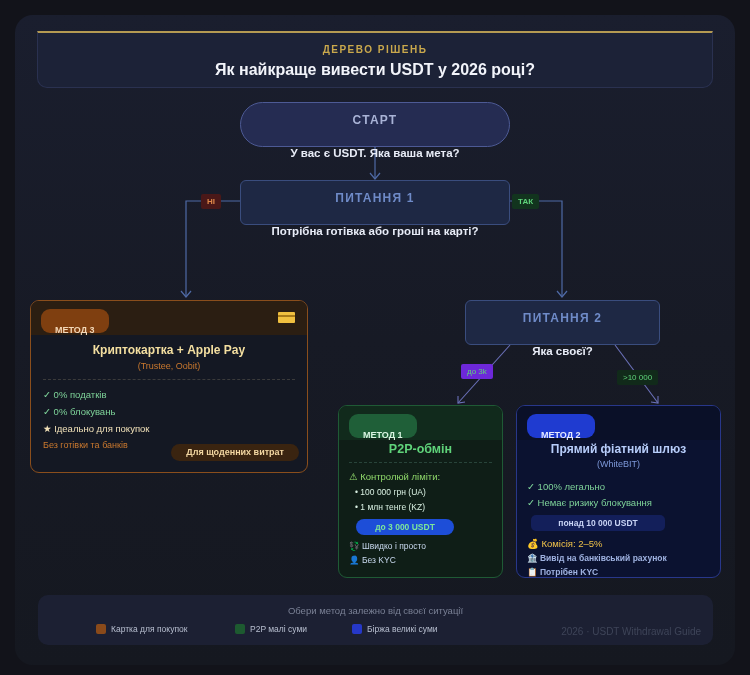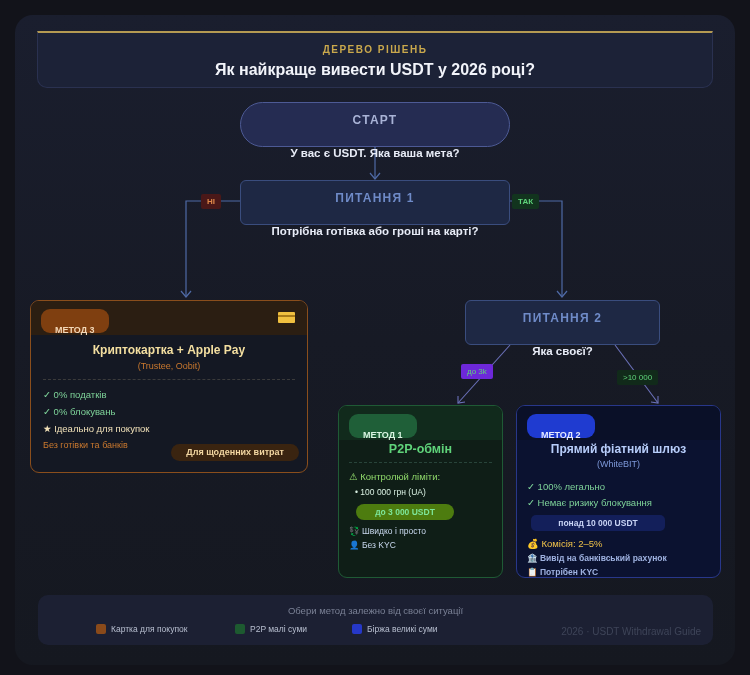--- a/index.html
+++ b/index.html
@@ -93,21 +93,21 @@
   
   .m1 { left: 338px; top: 405px; width: 165px; height: 173px; background: #0f1e17; border: 1px solid #1f5a35; }
   .m1 .top { background: #112a1c; }
   .m1 .badge { background: #1f5f38; color: #d9f5e2; }
   .m1 .card-title { color: #5fd37a; margin-top: 2px; font-size: 12.5px; }
   .m1 .sep { border-color: #28443a; margin: 6px 10px 6px; }
   .m1 .warn { color: #8fd86a; font-size: 9.5px; padding-left: 10px; line-height: 16px; }
   .m1 .bullet { color: #d9f0e2; font-size: 8.5px; padding-left: 16px; line-height: 15px; }
   .m1 .inner-pill {
     margin: 4px 0 4px 17px; width: 98px; height: 16px; border-radius: 8px;
-    background: #4d7c0f; color: #7ce69a; font-size: 8.5px; font-weight: bold; text-align: center; line-height: 16px;
+    background: #1d4ed8; color: #7ce69a; font-size: 8.5px; font-weight: bold; text-align: center; line-height: 16px;
   }
   .m1 .feat { color: #c8d8ee; font-size: 8.5px; padding-left: 10px; line-height: 14px; }
 
   
   .m2 { left: 516px; top: 405px; width: 205px; height: 173px; background: #0b1230; border: 1px solid #28378a; }
   .m2 .top { background: #0a1028; }
   .m2 .badge { background: #1f3bd0; color: #e4e9ff; }
   .m2 .card-title { color: #b7cdfa; margin-top: 2px; }
   .m2 .card-sub { color: #7d98d8; margin-top: 3px; }
   .m2 .ok { color: #7fd49a; font-size: 9.5px; padding-left: 10px; line-height: 16px; }
@@ -191,20 +191,21 @@
 </div>
 
 <div class="card m1">
   <div class="top">
     <span class="badge">МЕТОД 1</span>
   </div>
   <div class="card-title">P2P-обмін</div>
   <div class="sep"></div>
   <div class="warn">⚠ Контролюй ліміти:</div>
   <div class="bullet">• 100 000 грн (UA)</div>
+  <div class="bullet">• 1 млн тенге (KZ)</div>
   <div class="inner-pill">до 3 000 USDT</div>
   <div class="feat">
     <span>💱</span>
     <span>Швидко і просто</span>
   </div>
   <div class="feat">
     <span>👤</span>
     <span>Без KYC</span>
   </div>
 </div>

